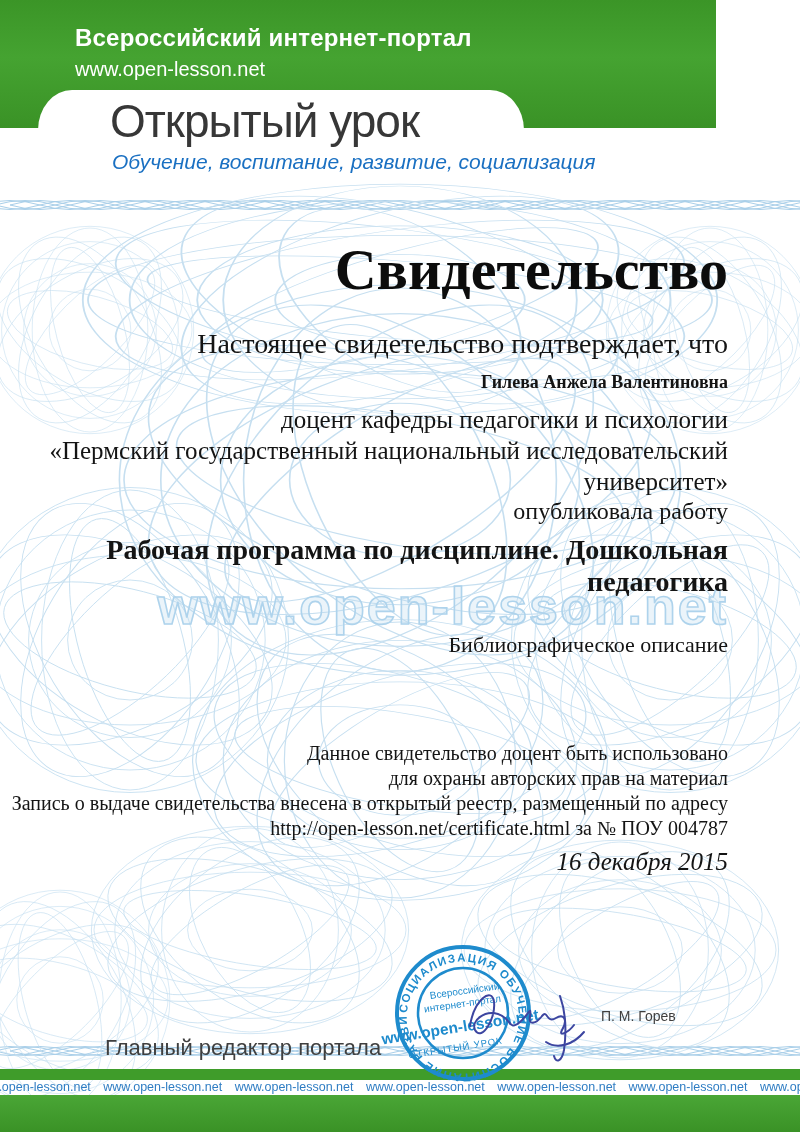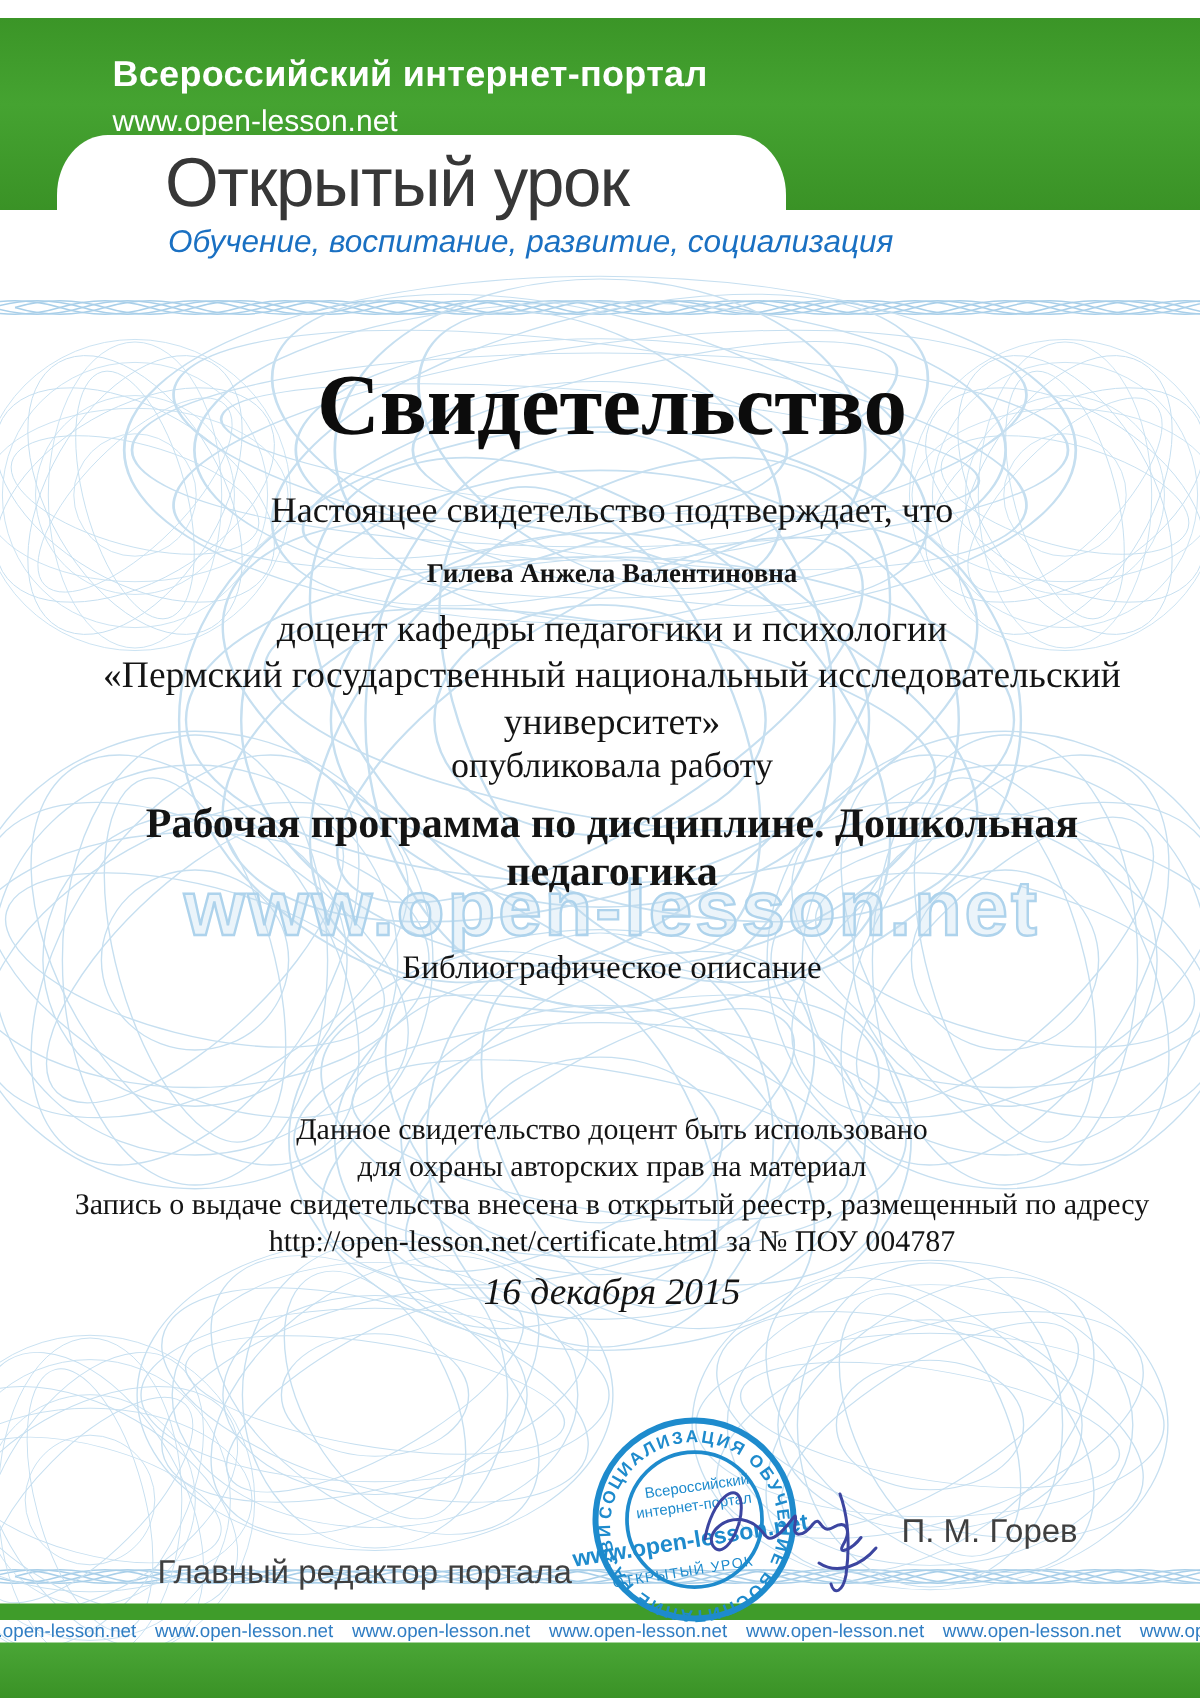--- a/index.html
+++ b/index.html
@@ -5,39 +5,39 @@
   html,body{margin:0;padding:0;background:#e8e8e8;}
   .page{
     position:relative; width:800px; height:1132px; margin:0 auto;
     background:#ffffff; overflow:hidden;
     font-family:"Liberation Sans", sans-serif;
   }
   
   .guilloche{position:absolute; left:0; top:0; z-index:0;}
   
   .header-band{
-    position:absolute; left:0; top:12px; width:800px; height:128px; z-index:2;
+    position:absolute; left:0; top:0; width:716px; height:128px; z-index:2;
     background:linear-gradient(180deg,#3b9527 0%,#45a331 45%,#3a9226 100%);
   }
   .portal-title{position:absolute; left:75px; top:24px; color:#ffffff;
     font-size:24px; font-weight:bold; letter-spacing:.2px;}
   .portal-url{position:absolute; left:75px; top:58px; color:#ffffff; font-size:20px;}
   .brand-tab{
     position:absolute; left:38px; top:90px; width:486px; height:64px; z-index:3;
     background:#ffffff; border-top-left-radius:34px 40px; border-top-right-radius:34px 40px;
   }
   .brand-title{position:absolute; left:110px; top:94px; z-index:4;
     color:#373737; font-size:46px; font-weight:500; letter-spacing:-1px;}
   .brand-tagline{position:absolute; left:112px; top:150px; z-index:4;
     color:#1a70c2; font-size:21px; font-style:italic; font-weight:500;text-align:center;}
   
-  .ctext{position:absolute; left:0; width:728px; text-align:center; z-index:2;
-    font-family:"Liberation Serif","DejaVu Serif",serif; color:#141414;padding-left:44px;}
+  .ctext{position:absolute; left:0; width:728px; text-align:right; z-index:2;
+    font-family:"Liberation Serif","DejaVu Serif",serif; color:#141414;}
   .cert-title{top:236px; font-size:58px; font-weight:bold; color:#0c0c0c;}
-  .intro{top:328px; font-size:24px;}
+  .intro{top:328px; font-size:28px;}
   .recipient{top:372px; font-size:18px; font-weight:bold;}
   .position{top:406px; font-size:25px;}
   .organization{top:436px; font-size:25px; line-height:1.22;}
   .organization .inner{display:inline-block; max-width:710px;font-family:Liberation Serif, serif;}
   .action{top:498px; font-size:24px;}
   .work-title{top:534px; font-size:28px; font-weight:bold; line-height:1.15;}
   .work-title .inner{display:inline-block; max-width:660px;}
   .watermark{
     top:576px; z-index:1; font-family:"Liberation Sans",sans-serif;
     font-size:52px; font-weight:bold; letter-spacing:2px;
@@ -46,21 +46,21 @@
   .bib-label{top:618px; font-size:22px;margin-top:14px;}
   .citation{top:650px; font-size:22px; font-weight:bold; line-height:1.32;}
   .citation .inner{display:inline-block; max-width:762px;}
   .note{font-size:20px;}
   .note1{top:742px;} .note2{top:767px;} .note3{top:792px;} .note4{top:817px;}
   .issue-date{top:848px; font-size:25px; font-style:italic;}
   
   .editor-role{position:absolute; left:105px; top:1008px; z-index:2;
     color:#3f3f3f; font-size:22px;margin-top:27px;}
   .editor-name{position:absolute; left:601px; top:1008px; z-index:2;
-    color:#3f3f3f; font-size:22px;}
+    color:#3f3f3f; font-size:14px;}
   .stamp{position:absolute; left:372px; top:936px; z-index:5;}
   .signature{position:absolute; left:462px; top:968px; z-index:6;}
   
   .divider-strip{position:absolute; left:0; top:1069px; width:800px; height:11px;
     background:#3f9c2a; z-index:3;}
   .url-marquee{position:absolute; left:-28px; top:1080px; width:860px; height:15px;
     z-index:3; white-space:nowrap; overflow:hidden;
     color:#2f7dc3; font-size:12.5px; line-height:15px;}
   .url-marquee span{margin-right:9px;}
   .footer-band{position:absolute; left:0; top:1095px; width:800px; height:37px; z-index:4;

